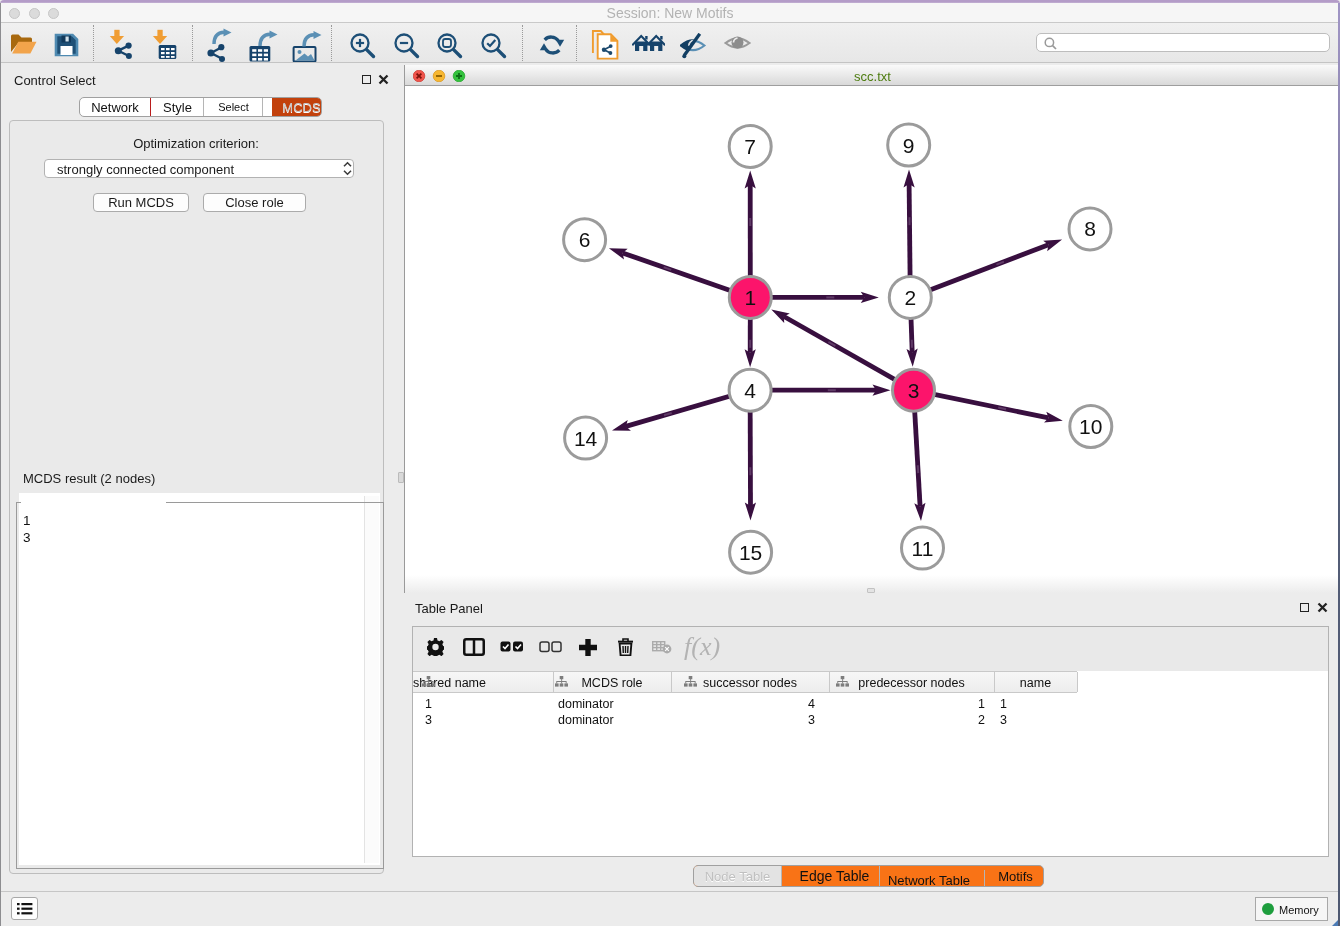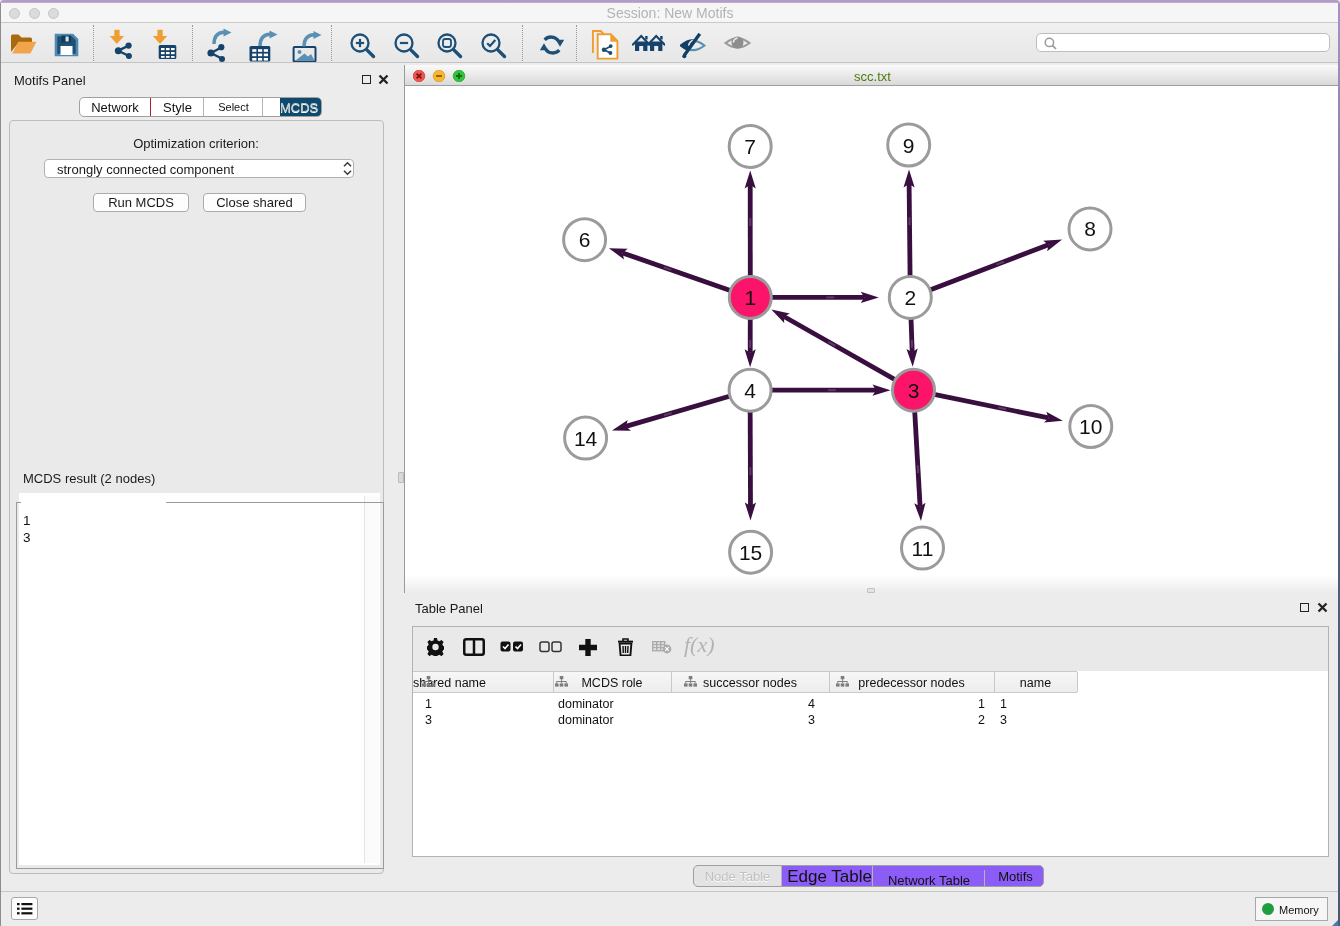--- a/index.html
+++ b/index.html
@@ -186,45 +186,45 @@
 </svg>
 
 <div class="abs" style="left:1036px;top:10px;width:294px;height:19px;background:#fff;border:1px solid #bdbdbd;border-radius:5px"></div>
 <svg class="abs" style="left:1044px;top:14px" width="13" height="13" viewBox="0 0 13 13">
   <circle cx="5.4" cy="5.4" r="4.2" fill="none" stroke="#9a9a9a" stroke-width="1.5"></circle>
   <line x1="8.6" y1="8.6" x2="12" y2="12" stroke="#9a9a9a" stroke-width="1.7"></line>
 </svg>
 
 </div>
 
-<div class="abs" style="left:14px;top:73px;font-size:13px;color:#1a1a1a">Motifs Panel</div>
+<div class="abs" style="left:14px;top:73px;font-size:13px;color:#1a1a1a">Control Select</div>
 <div class="abs" style="left:362px;top:75px;width:9px;height:9px;border:1.3px solid #222"></div>
 <svg class="abs" style="left:377px;top:73px" width="13" height="13">
     <path d="M2.5,2.5 L10.5,10.5 M10.5,2.5 L2.5,10.5" stroke="#222" stroke-width="2.3"></path>
   </svg>
 
 <div class="abs" style="left:9px;top:120px;width:375px;height:754px;background:#eaeaea;border:1px solid #bdbdbd;border-radius:4px"></div>
 <div class="abs" style="left:79px;top:97px;width:243px;height:20px;background:#fff;border:1px solid #a0a0a0;border-radius:5px;overflow:hidden">
   <div style="position:absolute;left:0;top:0;width:71px;height:20px;border-right:1px solid #b91c1c;font-size:13px;text-align:center;line-height:19px;color:#111">Network</div>
   <div style="position:absolute;left:72px;top:0;width:52px;height:20px;border-right:1px solid #b5b5b5;font-size:13px;text-align:center;line-height:19px;color:#111">Style</div>
   <div style="position:absolute;left:125px;top:0;width:58px;height:20px;border-right:1px solid #b5b5b5;font-size:11px;text-align:center;line-height:19px;color:#111">Select</div>
-  <div style="position:absolute;left:200px;top:0;width:59px;height:20px;background:#0c4a6e;font-size:13px;text-align:left;line-height:19px;color:#c6c6c6;text-shadow:0 1px 0 #fff">MCDS</div>
+  <div style="position:absolute;left:192px;top:0;width:59px;height:20px;background:#c2410c;font-size:13px;text-align:center;line-height:19px;color:#c6c6c6;text-shadow:0 1px 0 #fff">MCDS</div>
 </div>
 
 <div class="abs" style="left:0;top:136px;width:392px;text-align:center;font-size:13px;color:#1a1a1a">Optimization criterion:</div>
 
 <div class="abs" style="left:44px;top:159px;width:310px;height:19px;background:#fff;border:1px solid #b2b2b2;border-radius:4px"></div>
 <div class="abs" style="left:57px;top:162px;font-size:13px;color:#1a1a1a">strongly connected component</div>
 <svg class="abs" style="left:342px;top:161px" width="11" height="15">
     <path d="M2,5.2 L5.5,1.8 L9,5.2" fill="none" stroke="#3c3c3c" stroke-width="1.6"></path>
     <path d="M2,9.8 L5.5,13.2 L9,9.8" fill="none" stroke="#3c3c3c" stroke-width="1.6"></path>
   </svg>
 
 <div class="abs" style="left:93px;top:193px;width:96px;height:19px;background:#fdfdfd;border:1px solid #ababab;border-radius:4px;font-size:13px;text-align:center;line-height:17px;color:#1a1a1a">Run MCDS</div>
-<div class="abs" style="left:203px;top:193px;width:103px;height:19px;background:#fdfdfd;border:1px solid #ababab;border-radius:4px;font-size:13px;text-align:center;line-height:17px;color:#1a1a1a">Close shared</div>
+<div class="abs" style="left:203px;top:193px;width:103px;height:19px;background:#fdfdfd;border:1px solid #ababab;border-radius:4px;font-size:13px;text-align:center;line-height:17px;color:#1a1a1a">Close role</div>
 
 <div class="abs" style="left:19px;top:493px;width:361px;height:372px;background:#fff"></div>
 <div class="abs" style="left:364px;top:496px;width:15px;height:367px;background:#fbfbfb;border-left:1px solid #e3e3e3"></div>
 <div class="abs" style="left:16px;top:502px;width:1px;height:367px;background:#9a9a9a"></div>
 <div class="abs" style="left:383px;top:502px;width:1px;height:367px;background:#9a9a9a"></div>
 <div class="abs" style="left:16px;top:868px;width:368px;height:1px;background:#9a9a9a"></div>
 <div class="abs" style="left:16px;top:502px;width:5px;height:1px;background:#9a9a9a"></div>
 <div class="abs" style="left:166px;top:502px;width:217px;height:1px;background:#9a9a9a"></div>
 <div class="abs" style="left:21px;top:471px;padding:0 2px;font-size:13px;color:#1a1a1a">MCDS result (2 nodes)</div>
 <div class="abs" style="left:23px;top:512px;font-size:13.5px;color:#111;line-height:17px">1<br>3</div>
@@ -355,21 +355,21 @@
 </svg>
 <svg class="abs" style="left:652px;top:641px" width="20" height="13" viewBox="0 0 20 13">
   <rect x="0.7" y="0.7" width="12" height="9" fill="none" stroke="#ababab" stroke-width="1.4"></rect>
   <line x1="0.7" y1="3.6" x2="12.7" y2="3.6" stroke="#ababab" stroke-width="1.4"></line>
   <line x1="0.7" y1="6.6" x2="12.7" y2="6.6" stroke="#ababab" stroke-width="1.4"></line>
   <line x1="4.7" y1="0.7" x2="4.7" y2="9.7" stroke="#ababab" stroke-width="1.4"></line>
   <line x1="8.7" y1="0.7" x2="8.7" y2="9.7" stroke="#ababab" stroke-width="1.4"></line>
   <circle cx="15" cy="8" r="4.4" fill="#ababab"></circle>
   <path d="M13.2,6.2 l3.6,3.6 M16.8,6.2 l-3.6,3.6" stroke="#fff" stroke-width="1.2"></path>
 </svg>
-<div class="abs" style="left:684px;top:632px;font-family:'Liberation Serif',serif;font-style:italic;font-size:22px;color:#b3b3b3">f(x)</div>
+<div class="abs" style="left:684px;top:632px;font-family:'Liberation Serif',serif;font-style:italic;font-size:26px;color:#b3b3b3">f(x)</div>
 
 <div class="abs" style="left:413px;top:671px;width:664px;height:22px;background:linear-gradient(#f7f7f7,#ededed);border-top:1px solid #c9c9c9;border-bottom:1px solid #c9c9c9"></div>
 
 <div class="abs" style="left:553px;top:672px;width:1px;height:20px;background:#c9c9c9"></div>
 <div class="abs" style="left:671px;top:672px;width:1px;height:20px;background:#c9c9c9"></div>
 <div class="abs" style="left:829px;top:672px;width:1px;height:20px;background:#c9c9c9"></div>
 <div class="abs" style="left:994px;top:672px;width:1px;height:20px;background:#c9c9c9"></div>
 <div class="abs" style="left:1077px;top:672px;width:1px;height:20px;background:#c9c9c9"></div>
 <div class="abs" style="left:413px;top:672px;width:664px;text-align:center;font-size:12.5px;color:#111"></div>
 <div class="abs" style="left:413px;top:676px;width:140px;font-size:12.5px;color:#111">shared name</div>
@@ -420,23 +420,23 @@
   <div style="position:absolute;left:250px;top:0;width:145px;text-align:right">4</div>
   <div style="position:absolute;left:420px;top:0;width:145px;text-align:right">1</div>
   <div style="position:absolute;left:580px;top:0">1</div>
   <div style="position:absolute;left:5px;top:16px">3</div>
   <div style="position:absolute;left:138px;top:16px">dominator</div>
   <div style="position:absolute;left:250px;top:16px;width:145px;text-align:right">3</div>
   <div style="position:absolute;left:420px;top:16px;width:145px;text-align:right">2</div>
   <div style="position:absolute;left:580px;top:16px">3</div>
 </div>
 
-<div class="abs" style="left:693px;top:865px;width:351px;height:22px;background:#8b5cf6;border:1px solid #a0a0a0;border-radius:5px;overflow:hidden">
+<div class="abs" style="left:693px;top:865px;width:351px;height:22px;background:#f97316;border:1px solid #a0a0a0;border-radius:5px;overflow:hidden">
   <div style="position:absolute;left:0;top:0;width:88px;height:22px;background:#e3e3e3;border-right:1px solid #b5b5b5;font-size:13px;text-align:center;line-height:21px;color:#c0c0c0;text-shadow:0 1px 0 #fff">Node Table</div>
-  <div style="position:absolute;left:89px;top:0;width:90px;height:22px;border-right:1px solid #b5b5b5;font-size:17px;text-align:right;line-height:21px;color:#111">Edge Table</div>
+  <div style="position:absolute;left:96px;top:0;width:90px;height:22px;border-right:1px solid #b5b5b5;font-size:14px;text-align:center;line-height:21px;color:#111">Edge Table</div>
   <div style="position:absolute;left:180px;top:4px;width:111px;height:22px;border-right:1px solid #b5b5b5;font-size:13px;text-align:center;line-height:21px;color:#111">Network Table</div>
   <div style="position:absolute;left:292px;top:0;width:59px;height:22px;font-size:13px;text-align:center;line-height:21px;color:#111">Motifs</div>
 </div>
 
 <div class="abs" style="left:0;top:891px;width:1340px;height:35px;background:#ececec;border-top:1px solid #c6c6c6"></div>
 <div class="abs" style="left:11px;top:897px;width:27px;height:23px;background:#fdfdfd;border:1px solid #a8a8a8;border-radius:3px"></div>
 <svg class="abs" style="left:17px;top:903px" width="16" height="12">
     <g fill="#111">
       <rect x="0" y="0" width="2.6" height="2.2"></rect>
       <rect x="4.4" y="0" width="11" height="2.2"></rect>

